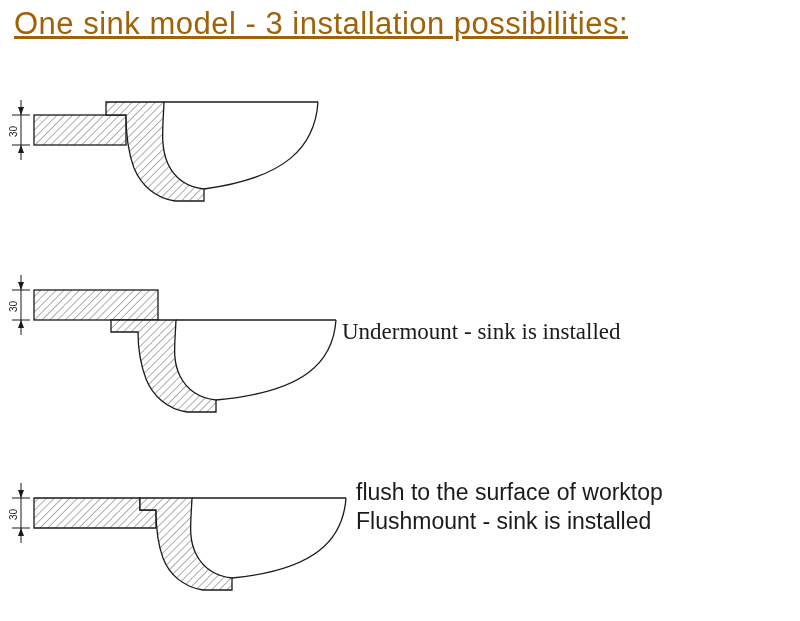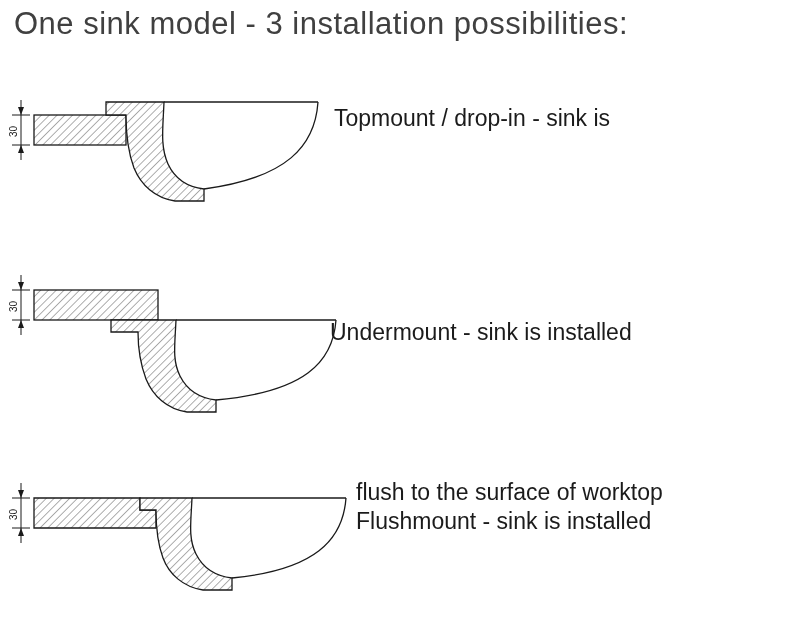--- a/index.html
+++ b/index.html
@@ -7,21 +7,21 @@
     position:relative;
     width:800px;height:621px;
     background:#ffffff;
     font-family:"Liberation Sans", sans-serif;
     color:#1c1c1c;
     overflow:hidden;
   }
   .title{
     position:absolute;left:14px;top:6px;
     font-size:31px;letter-spacing:0.5px;
-    color:#404040;white-space:nowrap;
+    color:#a16207;white-space:nowrap;text-decoration:underline;
   }
   .drawing{position:absolute;}
   .caption{
     position:absolute;
     font-size:23px;line-height:1.25;
     color:#1b1b1b;
   }
   .caption span{display:block;white-space:nowrap;}
   svg .outline{fill:none;stroke:#1a1a1a;stroke-width:1.3;}
   svg .thin{fill:none;stroke:#1a1a1a;stroke-width:1;}
@@ -49,21 +49,20 @@
       <polygon points="15,65 12,73 18,73" fill="#1a1a1a"></polygon>
       <text class="dimtext" transform="translate(11,57) rotate(-90)">30</text>
     </g>
     <rect x="28" y="35" width="92" height="30" fill="url(#hatch1)" stroke="#1a1a1a" stroke-width="1.3"></rect>
     <path d="M100,22 H158 C157,48 154,66 162,84 C169,99 181,107 198,109 L198,121 H169 C149,118 135,105 128,88 C122,72 120,52 120,35 H100 Z" fill="url(#hatch1)" stroke="#1a1a1a" stroke-width="1.3"></path>
     <line class="outline" x1="158" y1="22" x2="312" y2="22"></line>
     <path class="outline" d="M312,22 C309,66 281,98 198,109"></path>
   </svg>
 
   <div class="caption" style="left:334px;top:104px;">
-    <span>Topmount / drop-in - sink is</span>
   </div>
 
   <svg class="drawing" style="left:6px;top:262px;" width="345" height="160" viewBox="0 0 345 160">
     <defs>
       <pattern id="hatch2" patternUnits="userSpaceOnUse" width="5.5" height="5.5" patternTransform="rotate(45)">
         <rect width="5.5" height="5.5" fill="#ffffff"></rect>
         <line x1="0" y1="0" x2="0" y2="5.5" stroke="#4a4a4a" stroke-width="0.9"></line>
       </pattern>
     </defs>
     <g>
@@ -73,21 +72,21 @@
       <polygon points="15,28 12,20 18,20" fill="#1a1a1a"></polygon>
       <polygon points="15,58 12,66 18,66" fill="#1a1a1a"></polygon>
       <text class="dimtext" transform="translate(11,50) rotate(-90)">30</text>
     </g>
     <rect x="28" y="28" width="124" height="30" fill="url(#hatch2)" stroke="#1a1a1a" stroke-width="1.3"></rect>
     <path d="M105,58 H170 C169,82 166,98 174,114 C181,128 193,136 210,138 L210,150 H181 C161,147 147,134 140,117 C134,101 132,84 132,70 H105 Z" fill="url(#hatch2)" stroke="#1a1a1a" stroke-width="1.3"></path>
     <line class="outline" x1="170" y1="58" x2="330" y2="58"></line>
     <path class="outline" d="M330,58 C327,100 299,130 210,138"></path>
   </svg>
 
-  <div class="caption" style="left:330px;top:318px;">
+  <div class="caption" style="left:342px;top:318px;font-family:Liberation Serif, serif;">
     <span>Undermount - sink is installed</span>
   </div>
 
   <svg class="drawing" style="left:6px;top:468px;" width="355" height="145" viewBox="0 0 355 145">
     <defs>
       <pattern id="hatch3" patternUnits="userSpaceOnUse" width="5.5" height="5.5" patternTransform="rotate(45)">
         <rect width="5.5" height="5.5" fill="#ffffff"></rect>
         <line x1="0" y1="0" x2="0" y2="5.5" stroke="#4a4a4a" stroke-width="0.9"></line>
       </pattern>
     </defs>

